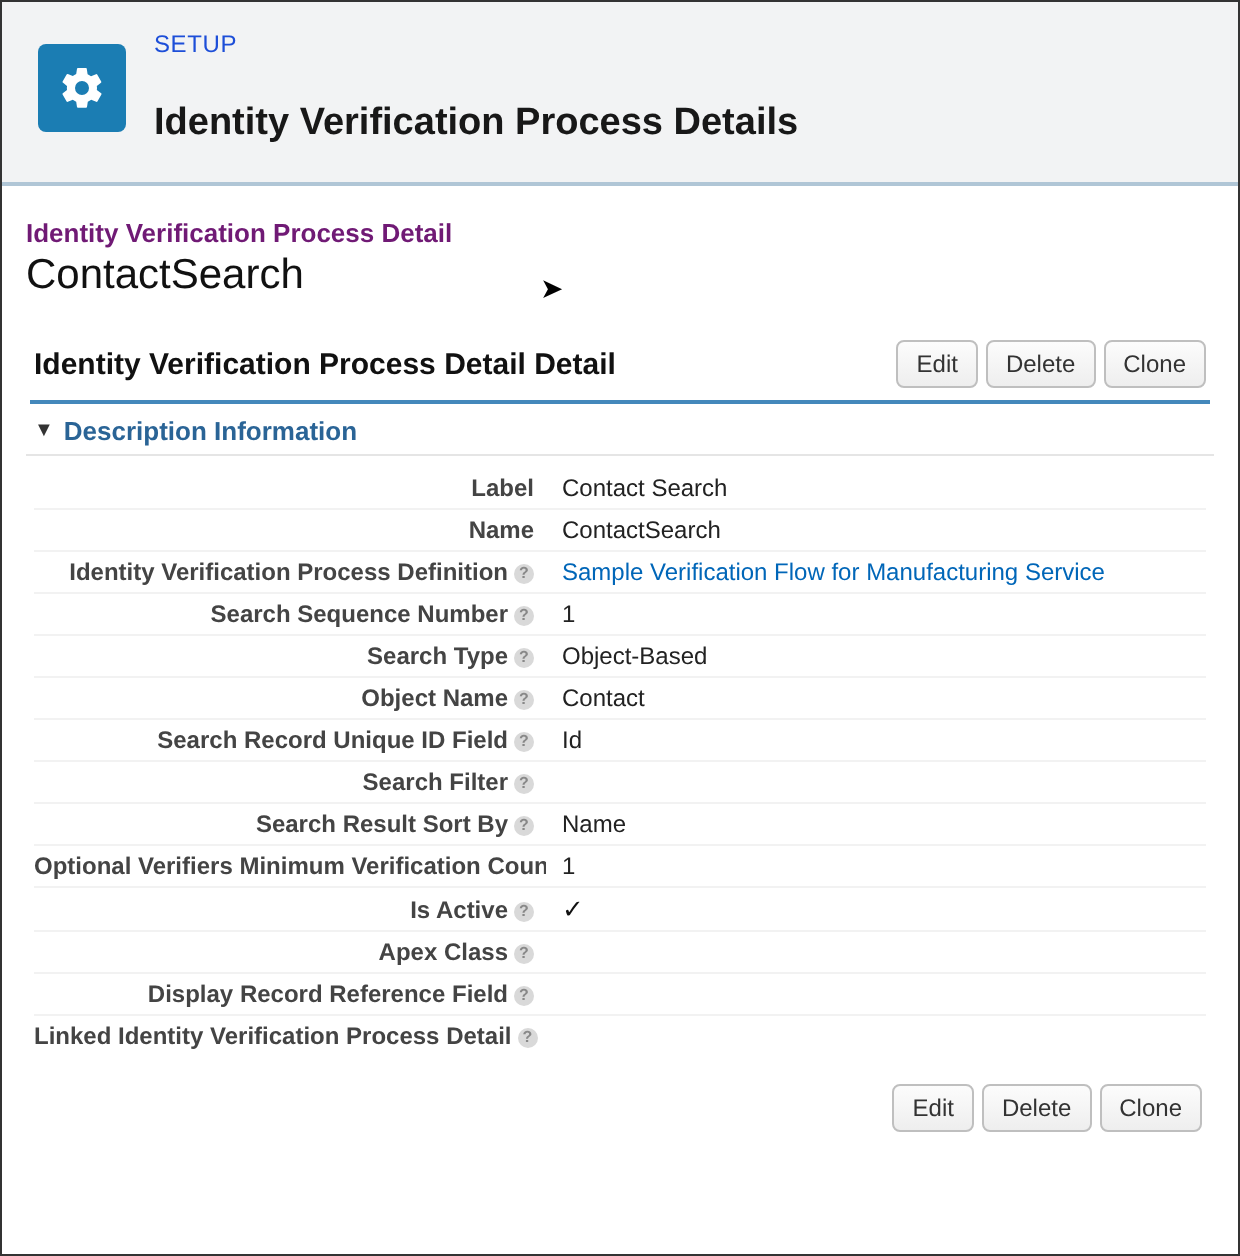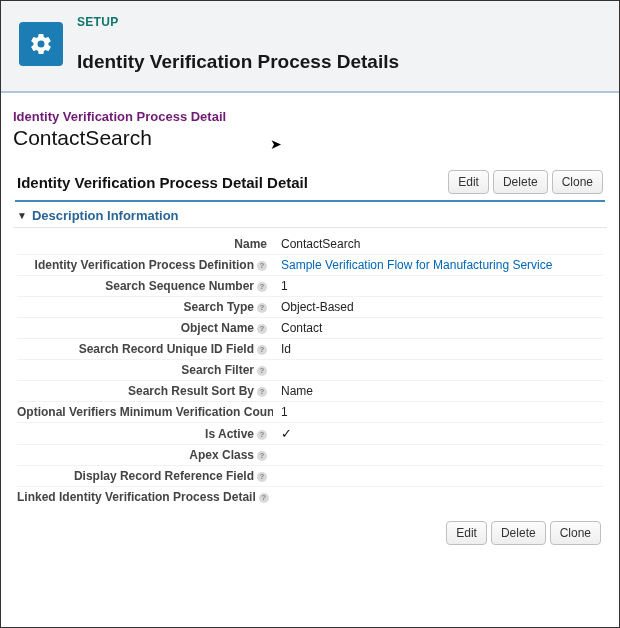--- a/index.html
+++ b/index.html
@@ -24,22 +24,22 @@
     height: 44px;
     background: #1b7db3;
     border-radius: 4px;
     display: flex;
     align-items: center;
     justify-content: center;
     flex-shrink: 0;
   }
   .header-text .crumb {
     font-size: 12px;
-    color: #0f766e;
-    font-weight: 700;
+    color: #1d4ed8;
+    font-weight: 400;
     letter-spacing: .3px;
     margin-bottom: 2px;
   }
   .header-text .title {
     font-size: 19px;
     font-weight: 700;
     color: #181818;
     margin-top: 22px;
   }
   .page {
@@ -188,20 +188,24 @@
   </div>
   <div class="divider"></div>
 
   <div class="desc-head">
     <span class="tri">▼</span>
     <span>Description Information</span>
   </div>
 
   <div class="fields">
 
+    <div class="field">
+      <div class="f-label"><span>Label</span></div>
+      <div class="f-value">Contact Search</div>
+    </div>
 
     <div class="field">
       <div class="f-label"><span>Name</span></div>
       <div class="f-value">ContactSearch</div>
     </div>
 
     <div class="field">
       <div class="f-label"><span>Identity Verification Process Definition</span><span class="help">?</span></div>
       <div class="f-value"><span class="link">Sample Verification Flow for Manufacturing Service</span></div>
     </div>

